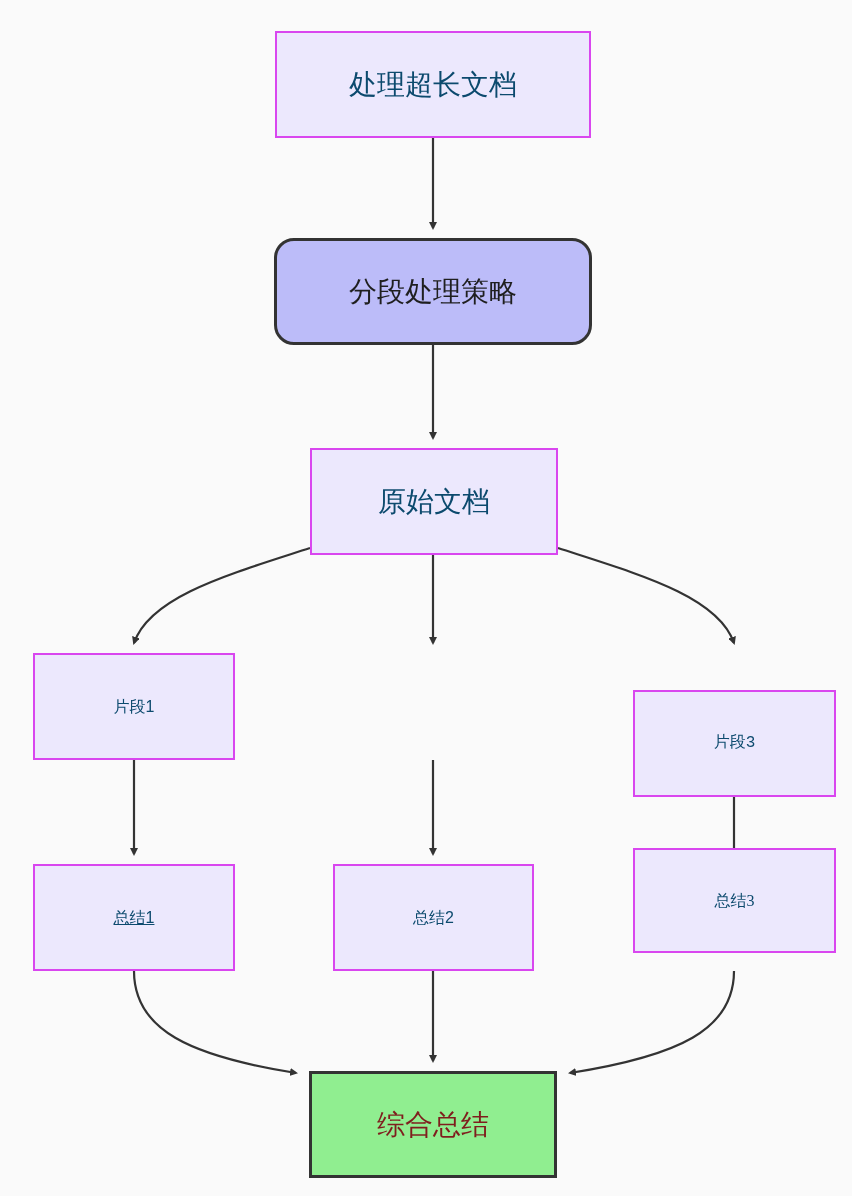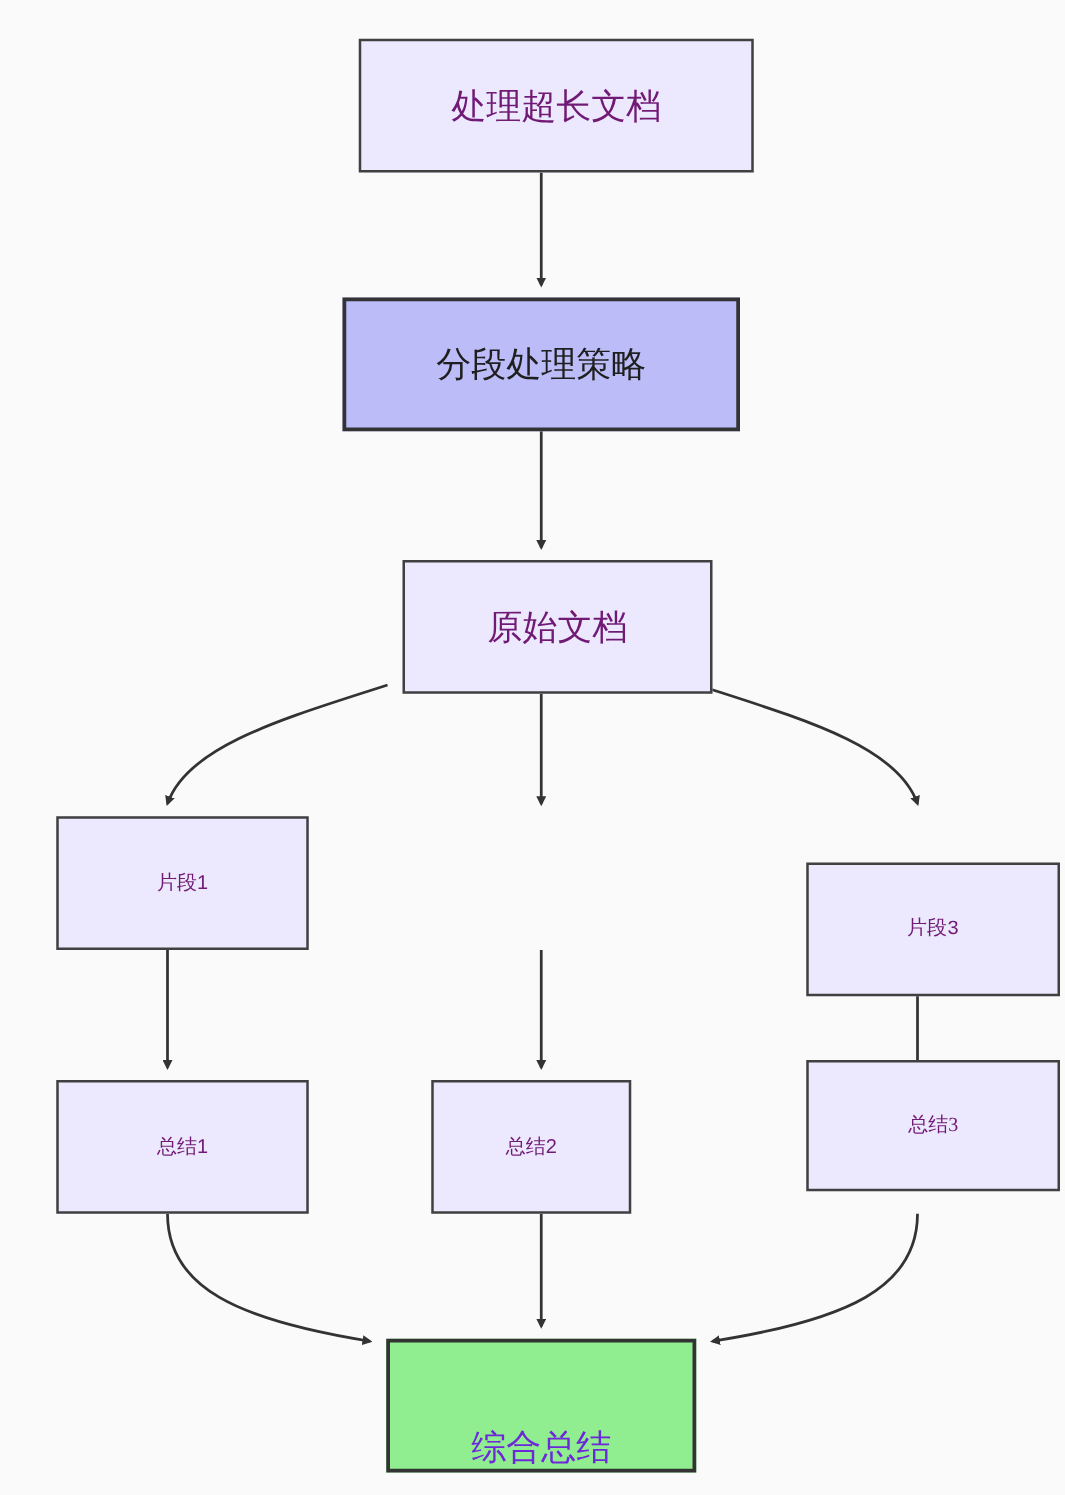--- a/index.html
+++ b/index.html
@@ -34,39 +34,37 @@
     line-height: 1.2;
     z-index: 2;
   }
   .node-label {
     display: block;
     white-space: nowrap;
   }
   
   .style-default {
     background: #ece8fd;
-    border: 2px solid #404040;
-    color: #701a75;
+    border: 2px solid #d946ef;
+    color: #0c4a6e;
     font-size: 28px;
-    margin-left: 12px;
   }
   
   .style-emphasis {
     background: #bcbcf9;
     border: 3px solid #333333;
     color: #1f1f1f;
     font-size: 28px;
   }
   
   .style-success {
     background: #90ee90;
     border: 3px solid #333333;
-    color: #6d28d9;
+    color: #7f1d1d;
     font-size: 28px;
-    align-items: flex-end;
   }
   .small-label {
     font-size: 16px;
   }
 </style>
 </head>
 <body>
 
 <div id="canvas">
 
@@ -97,42 +95,42 @@
 
     <path d="M 433 971 L 433 1061" fill="none" stroke="#333333" stroke-width="2.2" marker-end="url(#arrowhead)"></path>
 
     <path d="M 734 971 C 734 1030, 678 1056, 570 1073" fill="none" stroke="#333333" stroke-width="2.2" marker-end="url(#arrowhead)"></path>
   </svg>
 
   <div class="node style-default" style="left:275px; top:31px; width:316px; height:107px;">
     <span class="node-label">处理超长文档</span>
   </div>
 
-  <div class="node style-emphasis" style="left:274px; top:238px; width:318px; height:107px;">
+  <div class="node style-emphasis" style="left:274px; top:238px; width:318px; height:107px;border-radius:20px;">
     <span class="node-label">分段处理策略</span>
   </div>
 
   <div class="node style-default" style="left:310px; top:448px; width:248px; height:107px;">
     <span class="node-label">原始文档</span>
   </div>
 
   <div class="node style-default" style="left:33px; top:653px; width:202px; height:107px;">
     <span class="node-label small-label">片段1</span>
   </div>
 
 
   <div class="node style-default" style="left:633px; top:690px; width:203px; height:107px;font-family:Liberation Mono, monospace;">
     <span class="node-label small-label">片段3</span>
   </div>
 
-  <div class="node style-default" style="left:33px; top:864px; width:202px; height:107px;">
+  <div class="node style-default" style="left:33px; top:864px; width:202px; height:107px;text-decoration:underline;">
     <span class="node-label small-label">总结1</span>
   </div>
 
-  <div class="node style-default" style="left:333px; top:864px; width:160px; height:107px;">
+  <div class="node style-default" style="left:333px; top:864px; width:201px; height:107px;">
     <span class="node-label small-label">总结2</span>
   </div>
 
   <div class="node style-default" style="left:633px; top:848px; width:203px; height:105px;font-family:Liberation Serif, serif;">
     <span class="node-label small-label">总结3</span>
   </div>
 
   <div class="node style-success" style="left:309px; top:1071px; width:248px; height:107px;">
     <span class="node-label">综合总结</span>
   </div>

